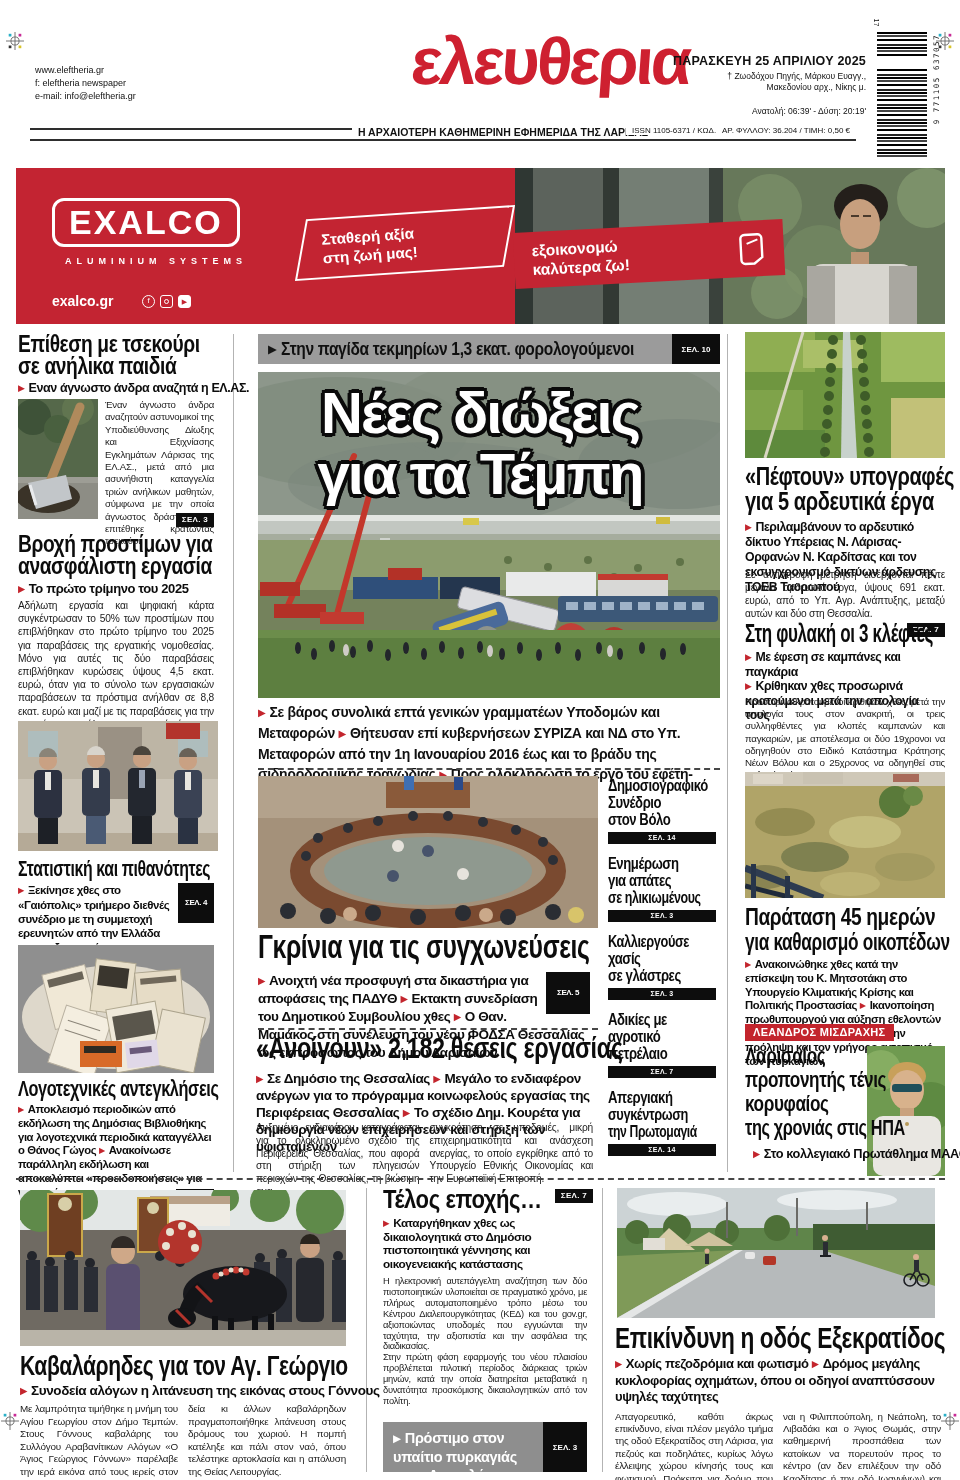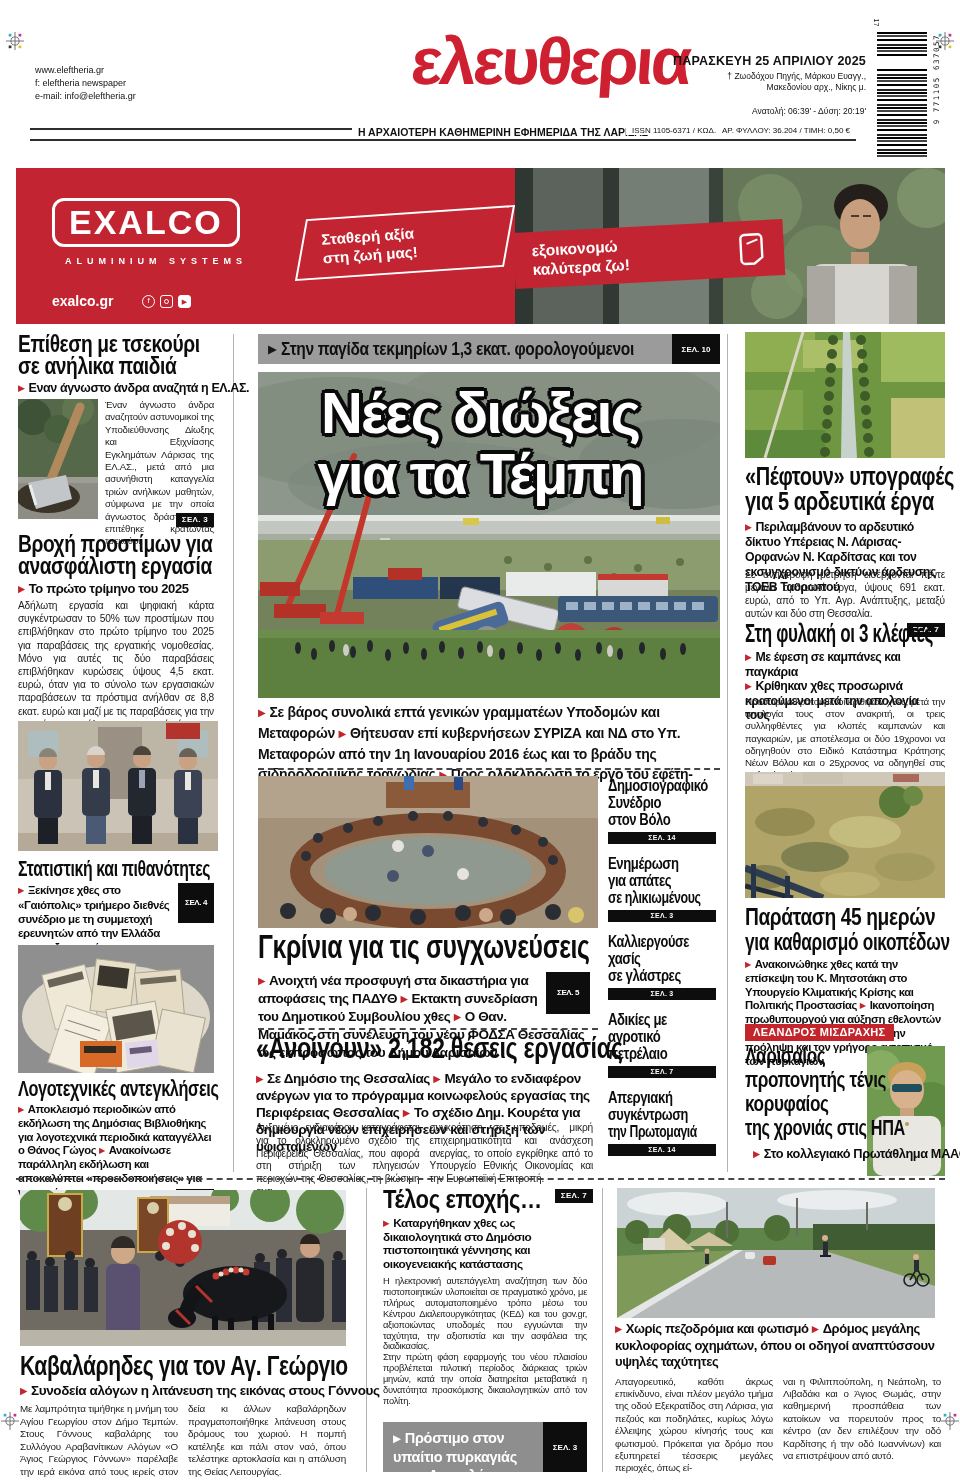--- a/index.html
+++ b/index.html
@@ -790,20 +790,23 @@
             <circle cx="306" cy="92" r="6"></circle>
             <line x1="293" y1="92" x2="300" y2="80"></line>
             <line x1="300" y1="80" x2="306" y2="92"></line>
           </g>
         <rect x="297" y="72" width="5" height="12" fill="#2a2d33"></rect>
           <circle cx="299" cy="69" r="3" fill="#d8b090"></circle>
         <rect x="88" y="66" width="4" height="10" fill="#2a2d33"></rect>
           <circle cx="90" cy="63" r="2.5" fill="#d8b090"></circle>
       </svg>
     </div>
+    <div style="margin-top:5px;font-size:29px;line-height:30px">
+      <span class="hx" style="transform:scaleX(.78)">Επικίνδυνη η οδός Εξεκρατίδος</span>
+    </div>
     <div class="sub" style="margin-top:3px;font-size:13px;line-height:16.5px;width:326px">
       <b class="arr">▶</b><span>Χωρίς πεζοδρόμια και φωτισμό</span>
       <b class="arr">▶</b><span>Δρόμος μεγάλης κυκλοφορίας οχημάτων, όπου οι οδηγοί αναπτύσσουν υψηλές ταχύτητες</span>
     </div>
     <div style="margin-top:5px;display:flex;gap:10px">
       <div class="bodytx" style="flex:1;font-size:9.8px;line-height:12.4px">Απαγορευτικό, καθότι άκρως επικίνδυνο, είναι πλέον μεγάλο τμήμα της οδού Εξεκρατίδος στη Λάρισα, για πεζούς και ποδηλάτες, κυρίως λόγω έλλειψης χώρου κίνησής τους και φωτισμού. Πρόκειται για δρόμο που εξυπηρετεί τέσσερις μεγάλες περιοχές, όπως εί-</div>
       <div style="flex:1">
         <span class="bodytx" style="display:block;font-size:9.8px;line-height:12.4px;text-align:justify">ναι η Φιλιππούπολη, η Νεάπολη, το Λιβαδάκι και ο Άγιος Θωμάς, στην καθημερινή προσπάθεια των κατοίκων να πορευτούν προς το κέντρο (αν δεν επιλέξουν την οδό Καρδίτσης ή την οδό Ιωαννίνων) και να επιστρέψουν από αυτό.</span>
 
       </div>

